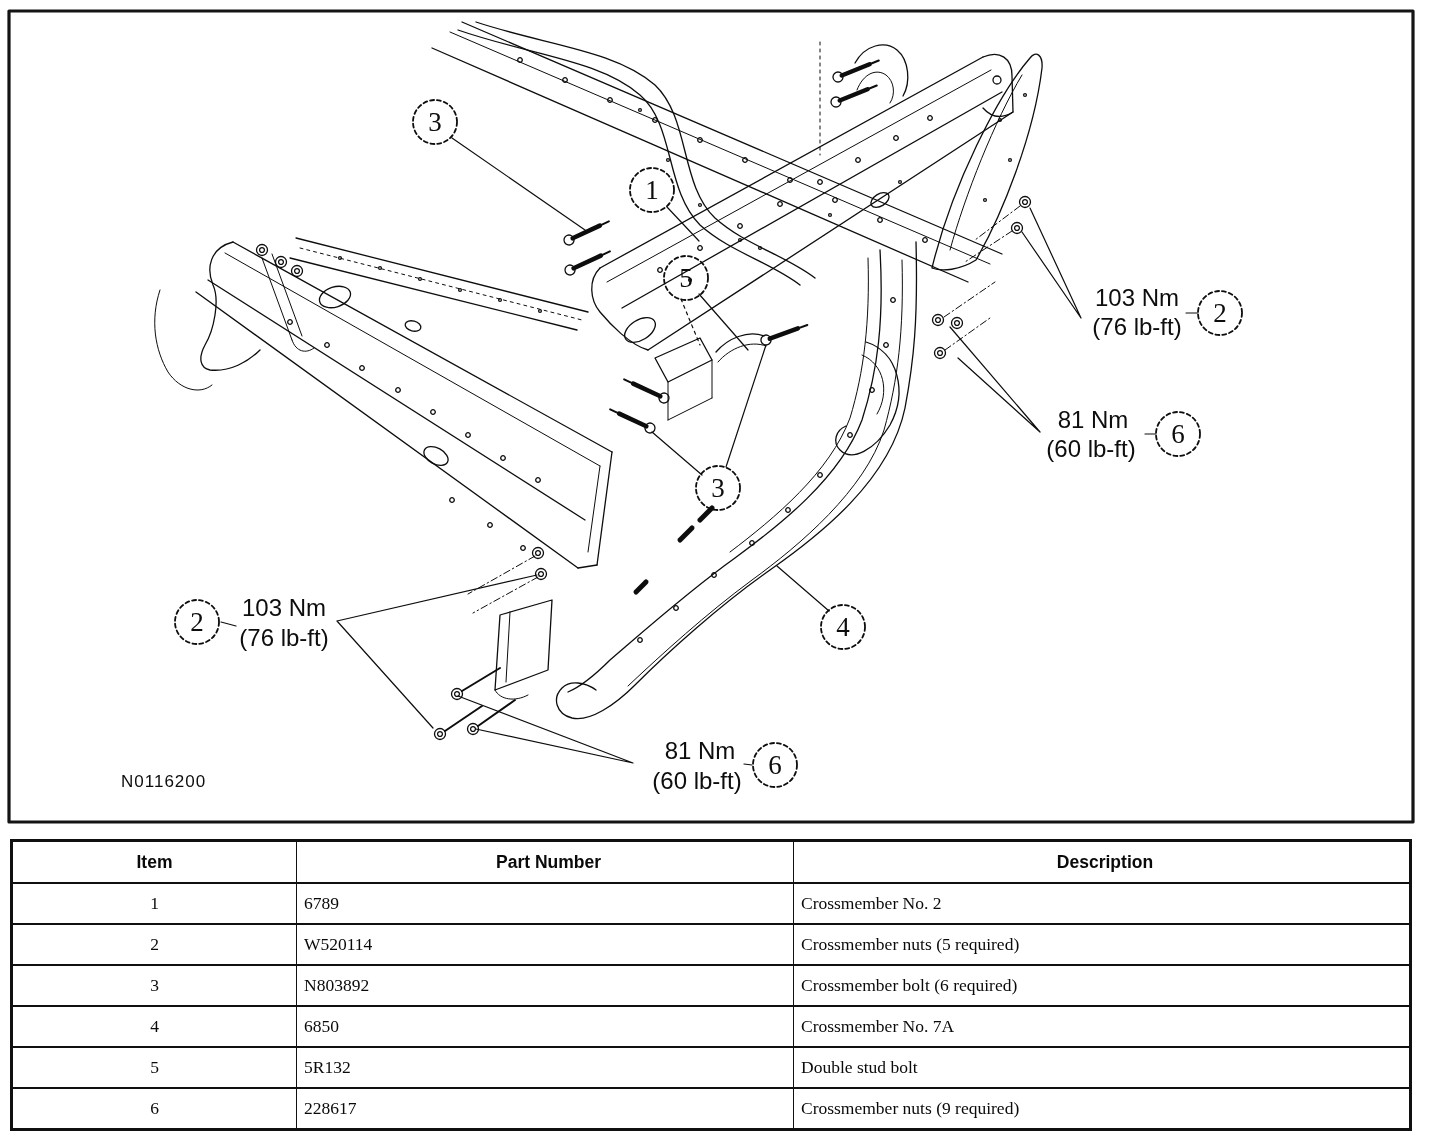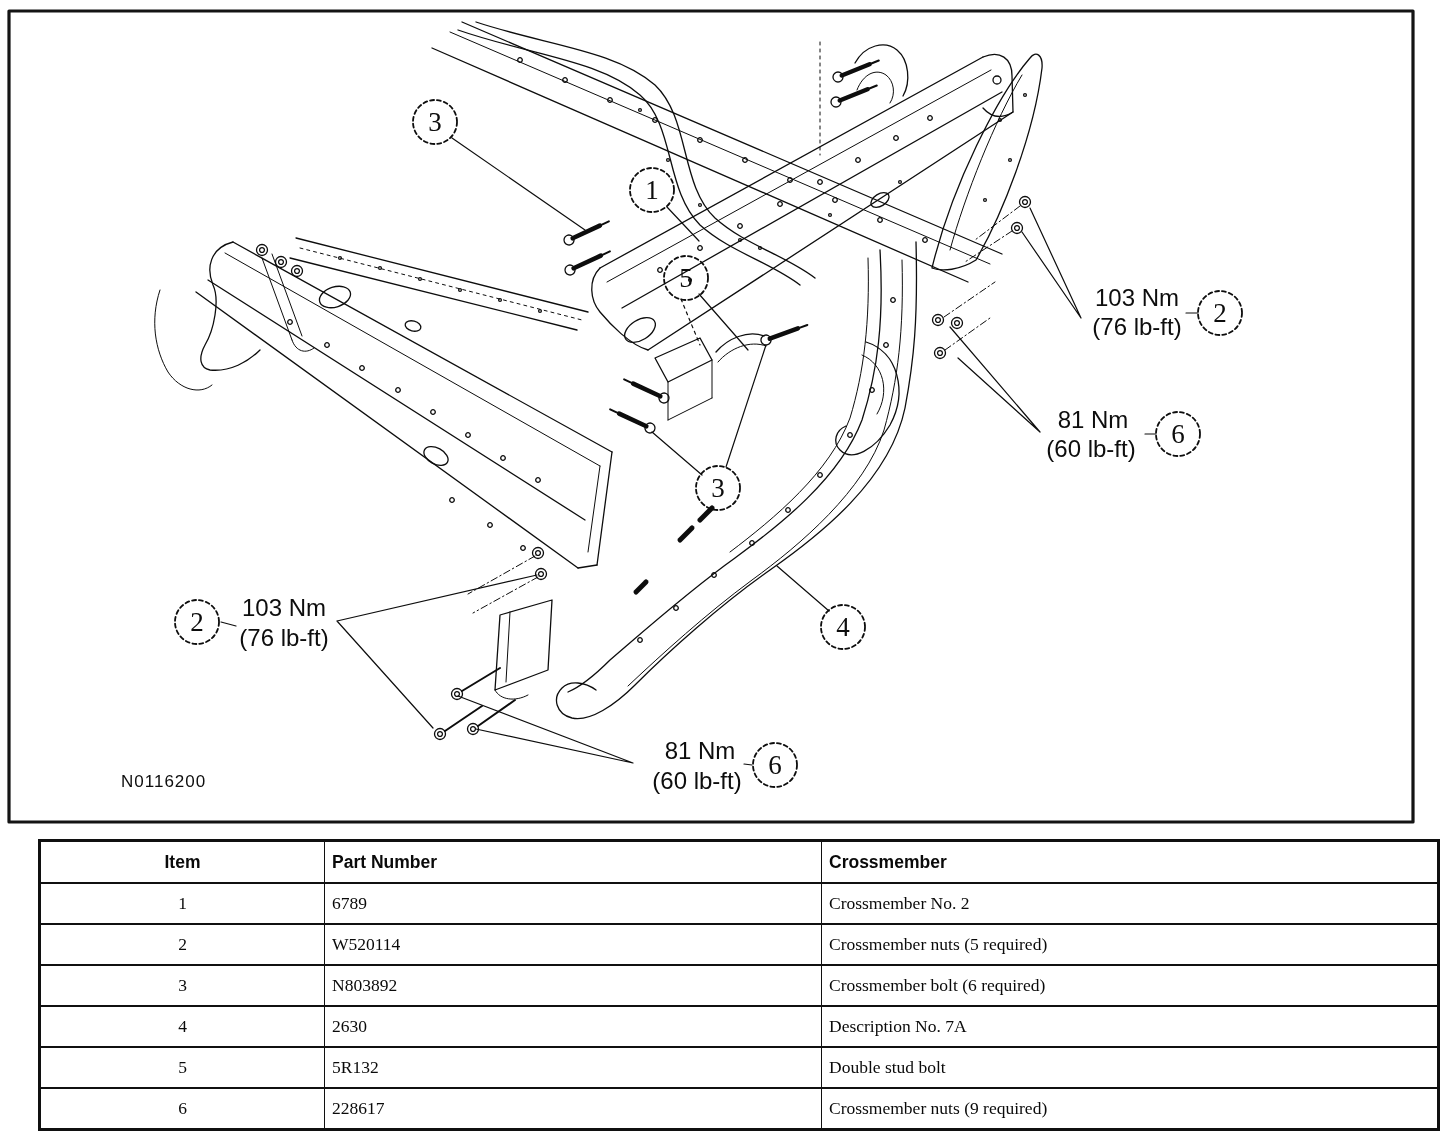--- a/index.html
+++ b/index.html
@@ -14,27 +14,27 @@
   svg.diagram .callout-circle{stroke-dasharray:4 3;stroke-width:1.8;}
   svg.diagram .leader{stroke-width:1.2;}
   svg.diagram .border-rect{stroke-width:3.2;stroke:#141414;}
   svg.diagram text{stroke:none;fill:#0d0d0d;}
   .callout-num{font-family:"Liberation Serif",serif;font-size:27px;}
   .torque-text{font-family:"Liberation Sans",sans-serif;font-size:24px;}
   .figure-code{font-family:"Liberation Sans",sans-serif;font-size:17px;letter-spacing:1px;}
 
   table.parts{position:absolute;left:10px;top:839px;width:1402px;height:277px;
       border-collapse:collapse;table-layout:fixed;background:#fff;
-      border:3px solid #101010;margin-left:28px;}
+      border:3px solid #101010;}
   table.parts th, table.parts td{border:1px solid #101010;border-top:2px solid #101010;
       border-bottom:2px solid #101010;padding:0 0 0 7px;vertical-align:middle;
       font-family:"Liberation Serif",serif;font-size:17.5px;color:#0a0a0a;
       white-space:nowrap;overflow:hidden;}
   table.parts th{font-family:"Liberation Sans",sans-serif;font-weight:bold;font-size:17.5px;
-      text-align:left;height:40px;}
+      text-align:center;height:40px;}
   table.parts td{height:39px;}
   table.parts .c-item{text-align:center;padding:0;}
 </style>
 </head>
 <body>
 
 <div class="page">
 
   <svg class="diagram" width="1440" height="832" viewBox="0 0 1440 832">
 
@@ -311,43 +311,43 @@
   <table class="parts">
     <colgroup>
       <col style="width:285px">
         <col style="width:497px">
         <col>
     </colgroup>
     <thead>
       <tr>
         <th class="c-item">Item</th>
         <th>Part Number</th>
-        <th>Crossmember</th>
+        <th>Description</th>
       </tr>
     </thead>
     <tbody>
       <tr>
         <td class="c-item">1</td>
         <td>6789</td>
         <td>Crossmember No. 2</td>
       </tr>
       <tr>
         <td class="c-item">2</td>
         <td>W520114</td>
         <td>Crossmember nuts (5 required)</td>
       </tr>
       <tr>
         <td class="c-item">3</td>
         <td>N803892</td>
         <td>Crossmember bolt (6 required)</td>
       </tr>
       <tr>
         <td class="c-item">4</td>
-        <td>2630</td>
-        <td>Description No. 7A</td>
+        <td>6850</td>
+        <td>Crossmember No. 7A</td>
       </tr>
       <tr>
         <td class="c-item">5</td>
         <td>5R132</td>
         <td>Double stud bolt</td>
       </tr>
       <tr>
         <td class="c-item">6</td>
         <td>228617</td>
         <td>Crossmember nuts (9 required)</td>

